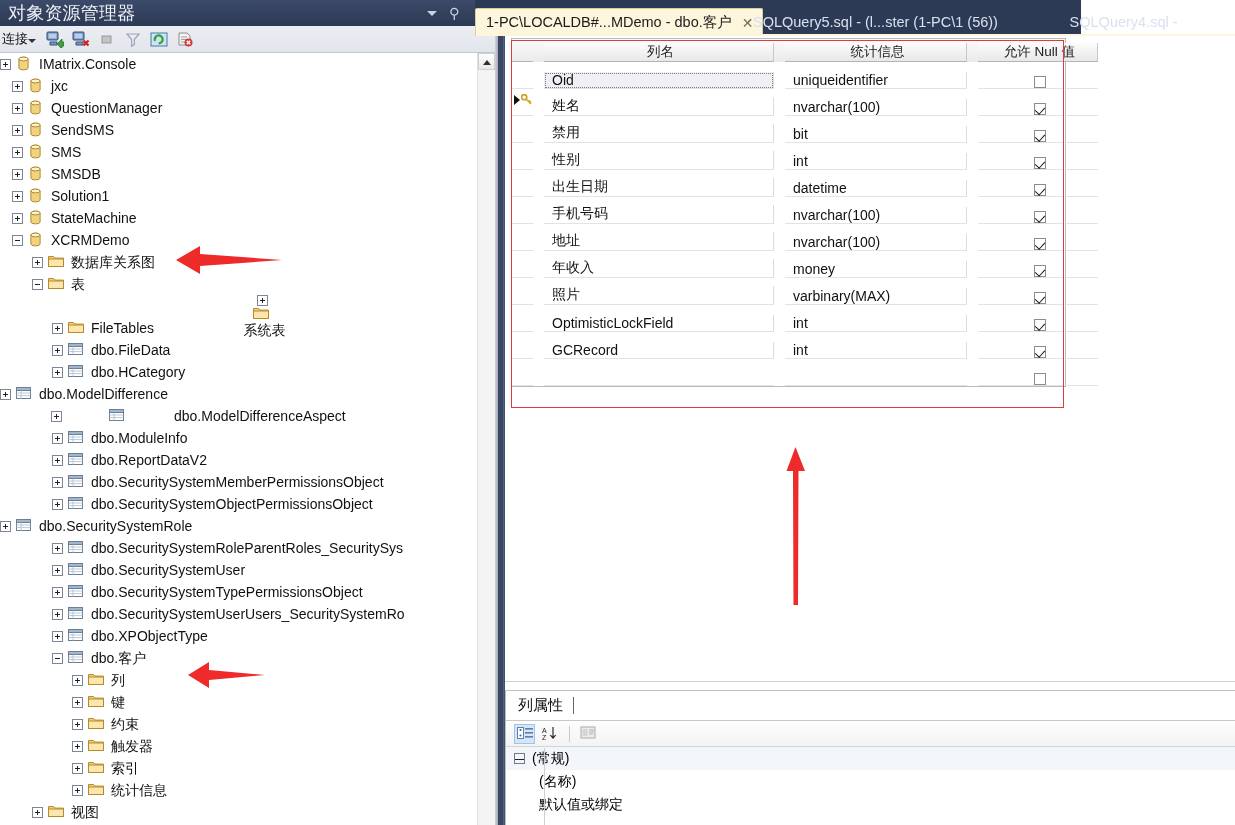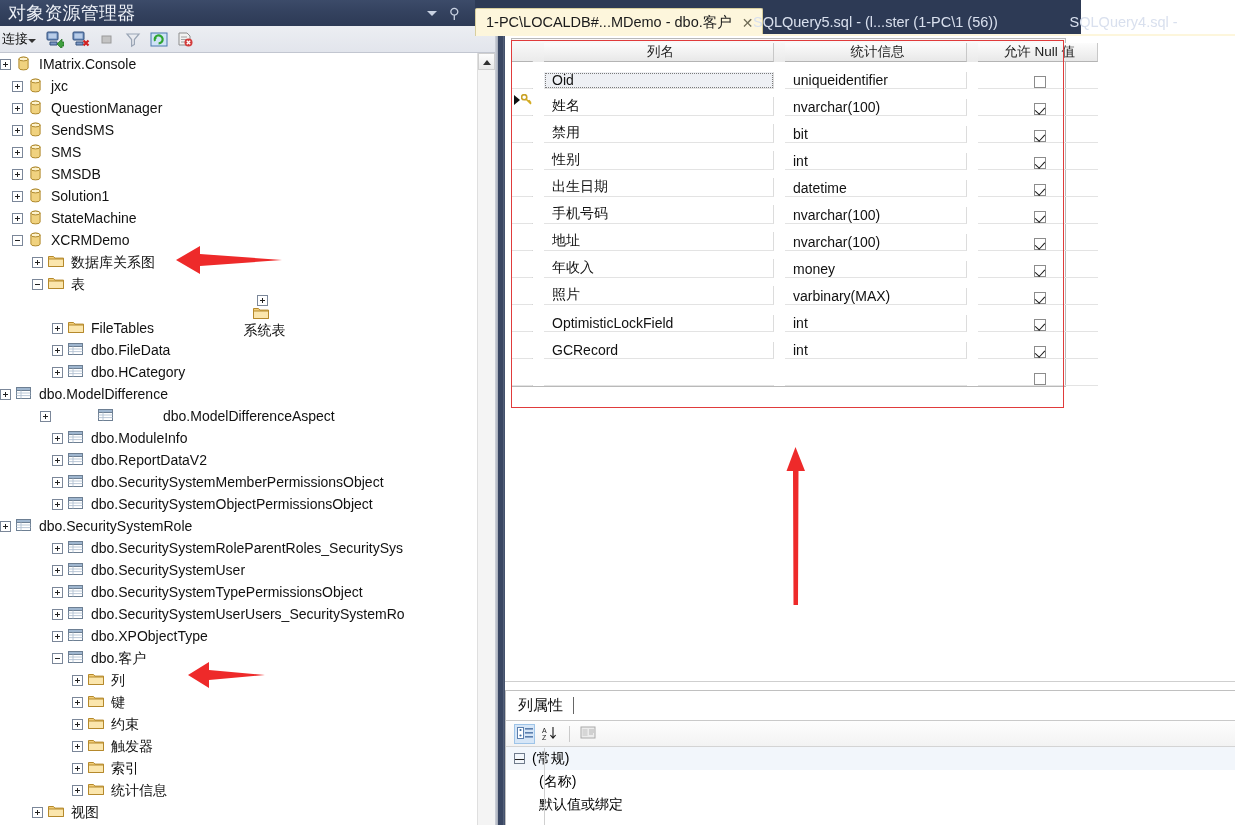--- a/index.html
+++ b/index.html
@@ -449,21 +449,21 @@
         </div>
         <div class="tnode" style="">
           <span class="expander plus"></span>
           <span class="nic"><svg width="15" height="14" viewBox="0 0 15 14">
               <rect x="0.5" y="1.5" width="14" height="11" fill="#ffffff" stroke="#6d7f93"></rect>
               <rect x="0.5" y="1.5" width="14" height="3" fill="#9fb6cf" stroke="#6d7f93"></rect>
               <path d="M0.5 7 h14 M0.5 9.6 h14 M5 4.5 v8" stroke="#b2c2d2" stroke-width=".9"></path>
             </svg></span>
           <span class="nlabel">dbo.ModelDifference</span>
         </div>
-        <div class="tnode" style="padding-left: 40px; gap: 42px;">
+        <div class="tnode" style="padding-left: 51px; gap: 42px;">
           <span class="expander plus"></span>
           <span class="nic"><svg width="15" height="14" viewBox="0 0 15 14">
               <rect x="0.5" y="1.5" width="14" height="11" fill="#ffffff" stroke="#6d7f93"></rect>
               <rect x="0.5" y="1.5" width="14" height="3" fill="#9fb6cf" stroke="#6d7f93"></rect>
               <path d="M0.5 7 h14 M0.5 9.6 h14 M5 4.5 v8" stroke="#b2c2d2" stroke-width=".9"></path>
             </svg></span>
           <span class="nlabel">dbo.ModelDifferenceAspect</span>
         </div>
         <div class="tnode" style="padding-left: 52px;">
           <span class="expander plus"></span>

